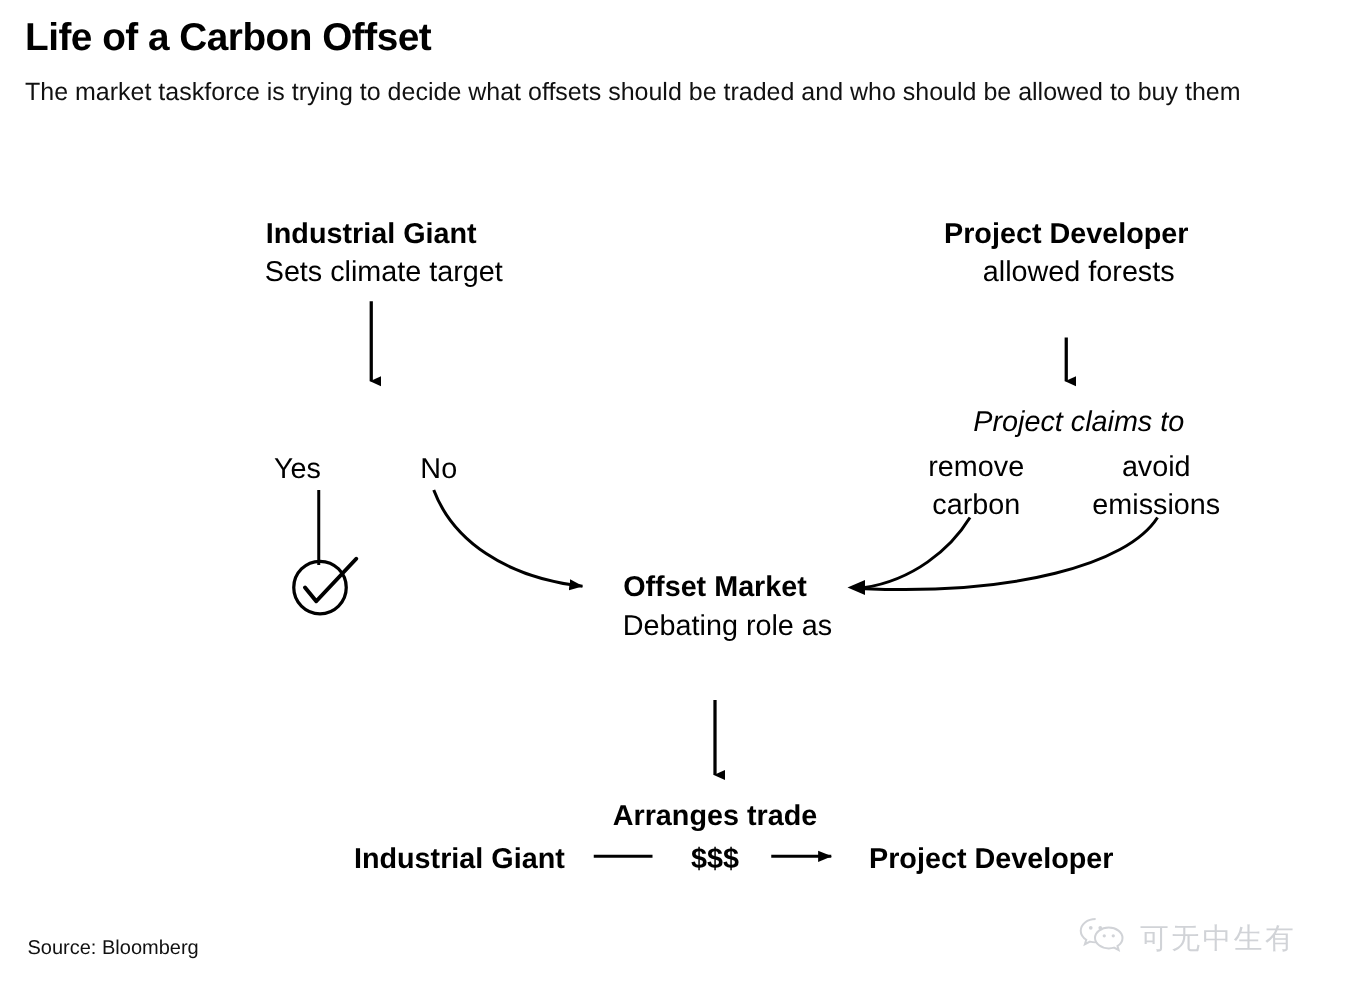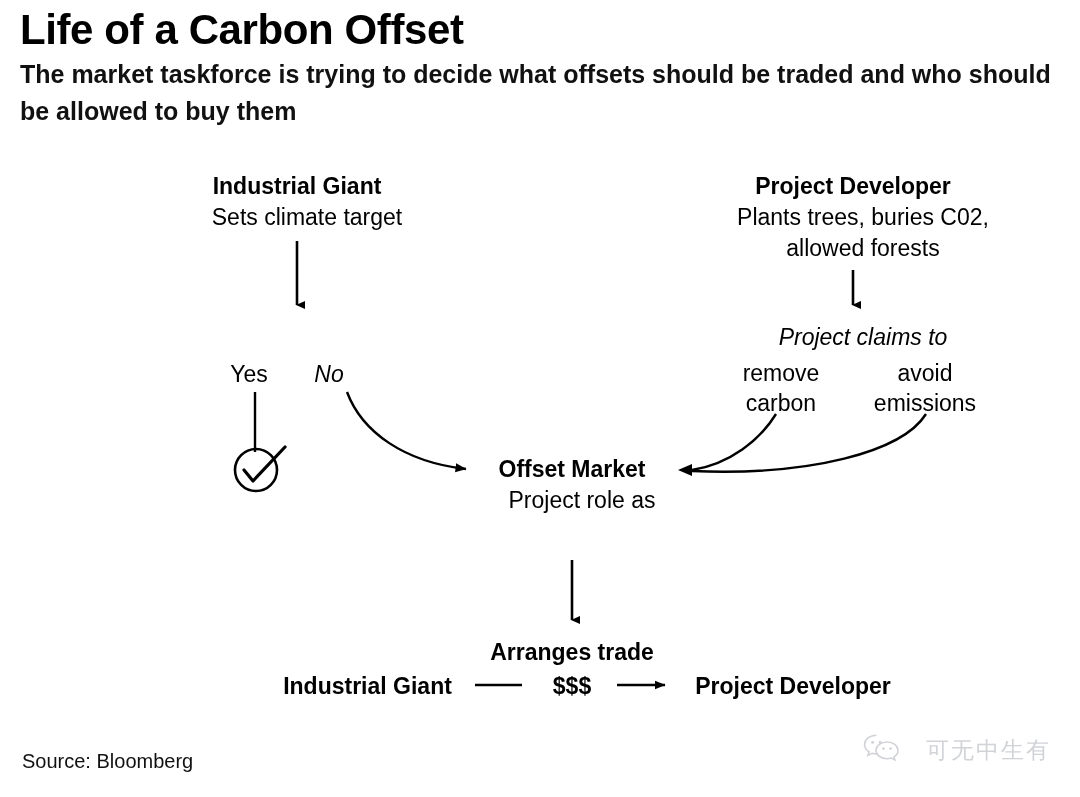--- a/index.html
+++ b/index.html
@@ -13,31 +13,31 @@
     position: relative;
     overflow: hidden;
     font-family: "Liberation Sans", sans-serif;
     color: #000000;
     -webkit-font-smoothing: antialiased;
   }
 
   
   #header { position: absolute; left: 20px; top: 10px; width: 1050px; }
   #chart-title {
-    font-size: 42px;
+    font-size: 31px;
     font-weight: bold;
     letter-spacing: -0.4px;
     line-height: 40px;
     color: #000;
     margin: 0;
     white-space: nowrap;
   }
   #chart-subtitle {
-    font-size: 25px;
-    font-weight: bold;
+    font-size: 20px;
+    font-weight: normal;
     line-height: 37px;
     color: #111;
     margin: 6px 0 0 0;
     max-width: 1050px;
   }
 
   
   #diagram {
     position: absolute;
     left: 0; top: 0;
@@ -75,46 +75,46 @@
     line-height: 30px;
     text-align: center;
     white-space: nowrap;
   }
   .label.bold { font-weight: bold; }
 
   
   #node-industrial-giant { left: 147px; top: 171px; width: 300px; }
   #node-project-developer { left: 688px; top: 171px; width: 330px; }
   #node-decision        { left: 110px; top: 322px; width: 380px; }
-  #label-yes            { left: 209px; top: 359px; width: 80px; }
-  #label-no             { left: 289px; top: 359px; width: 80px; font-style: italic; }
+  #label-yes            { left: 198px; top: 359px; width: 80px; }
+  #label-no             { left: 311px; top: 359px; width: 80px; }
   #node-claims          { left: 703px; top: 322px; width: 300px; font-style: italic; }
   #label-remove-carbon  { left: 711px; top: 358px; width: 140px; }
   #label-avoid-emissions{ left: 855px; top: 358px; width: 140px; }
   #node-offset-market   { left: 422px; top: 454px; width: 300px; }
   #label-arranges-trade { left: 462px; top: 637px; width: 220px; font-weight: bold; }
   #label-bottom-left    { left: 240px; top: 671px; width: 255px; }
   #label-bottom-money   { left: 527px; top: 671px; width: 90px; }
   #label-bottom-right   { left: 648px; top: 671px; width: 290px; }
 
   
   #source-note {
     position: absolute;
     left: 22px;
     top: 750px;
-    font-size: 20px;
+    font-size: 16px;
     color: #111;
   }
   #watermark {
     position: absolute;
     left: 862px;
     top: 732px;
     display: flex;
     align-items: center;
-    gap: 24px;
+    gap: 10px;
     opacity: 0.85;
   }
   #watermark .wm-text {
     font-size: 23px;
     color: #c9ccd1;
     letter-spacing: 2px;
     font-family: "DejaVu Sans", sans-serif;
   }
   #watermark .wm-icon { display: block; }
 </style>
@@ -195,21 +195,20 @@
     </g>
   </svg>
 
   <div class="node" id="node-industrial-giant">
     <span class="title">Industrial Giant</span>
     <span class="sub">Sets climate target</span>
   </div>
 
   <div class="node" id="node-project-developer">
     <span class="title">Project Developer</span>
-    <span class="sub">Plants trees, buries C02,</span>
     <span class="sub">allowed forests</span>
   </div>
 
 
   <div class="label" id="label-yes">Yes</div>
   <div class="label" id="label-no">No</div>
 
   <div class="node" id="node-claims">
     <span class="sub">Project claims to</span>
   </div>
@@ -219,21 +218,21 @@
     <div>carbon</div>
   </div>
 
   <div class="label" id="label-avoid-emissions">
     <div>avoid</div>
     <div>emissions</div>
   </div>
 
   <div class="node" id="node-offset-market">
     <span class="title">Offset Market</span>
-    <span class="sub">Project role as</span>
+    <span class="sub">Debating role as</span>
   </div>
 
   <div class="label" id="label-arranges-trade">Arranges trade</div>
 
   <div class="label bold" id="label-bottom-left">Industrial Giant</div>
   <div class="label bold" id="label-bottom-money">$$$</div>
   <div class="label bold" id="label-bottom-right">Project Developer</div>
 </div>
 
 <div id="source-note">Source: Bloomberg</div>

